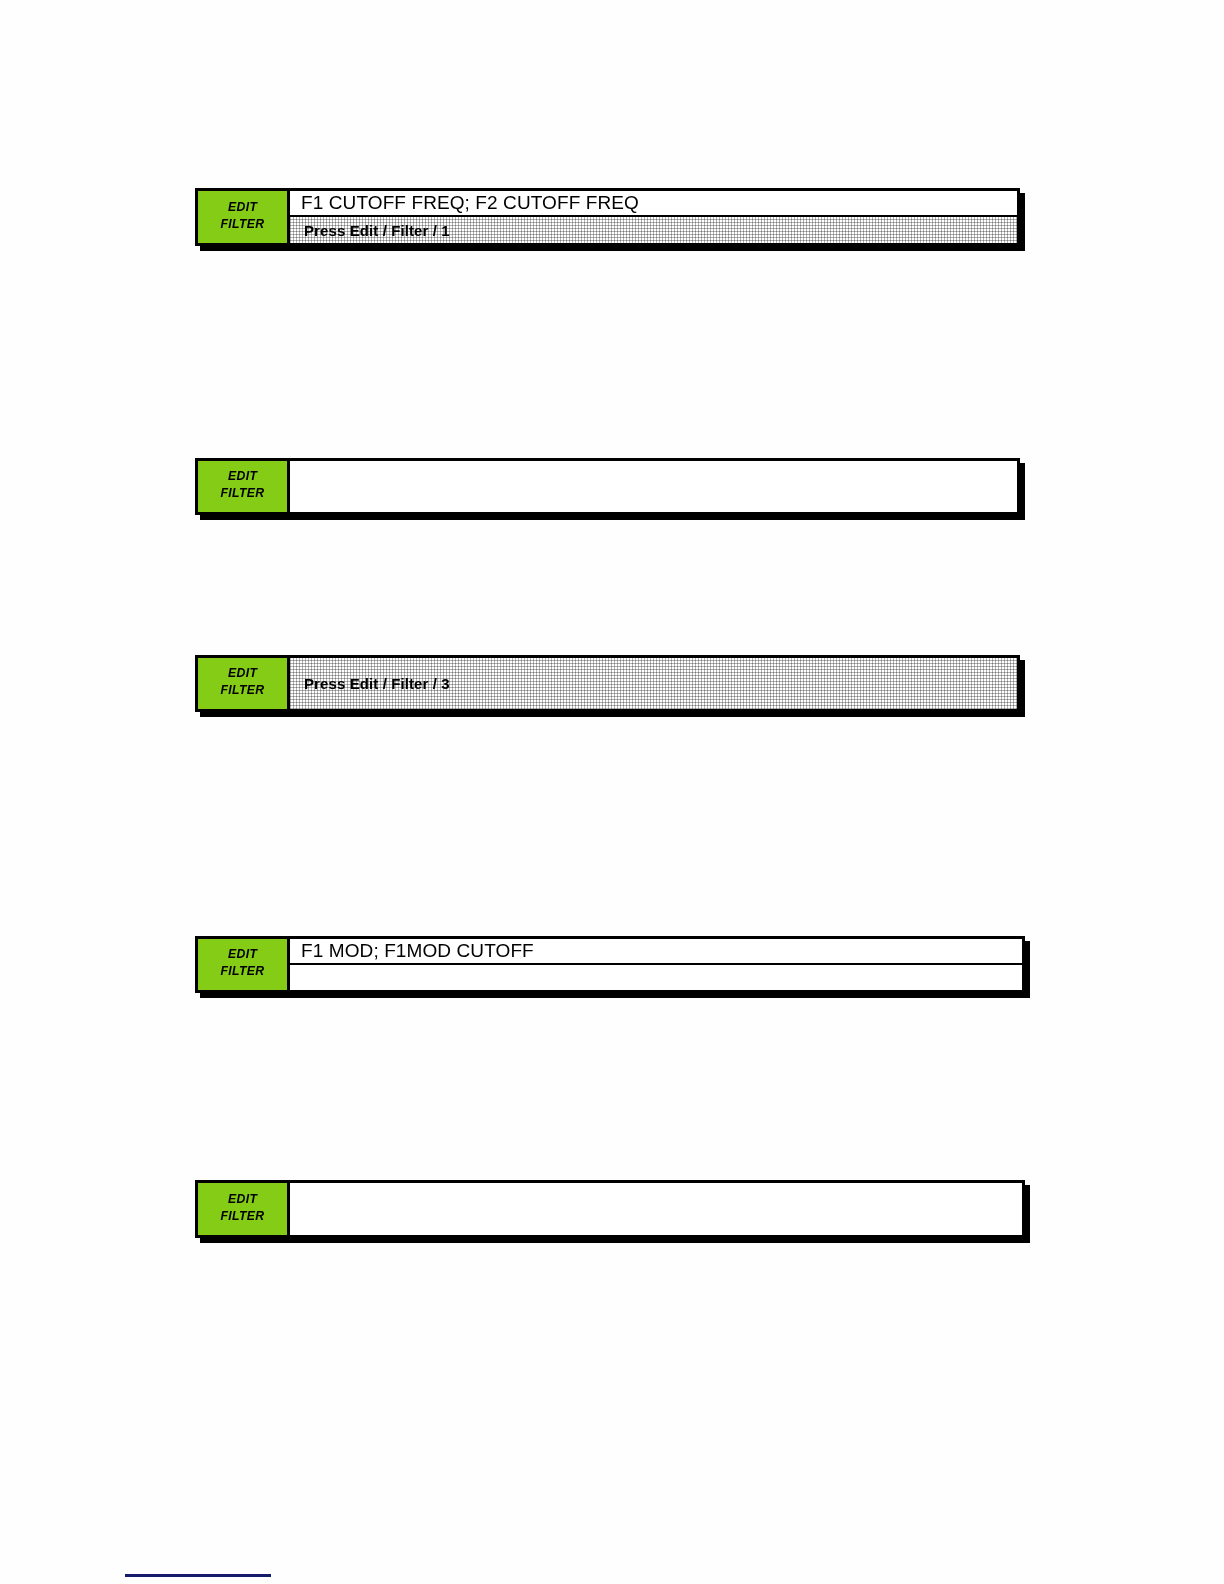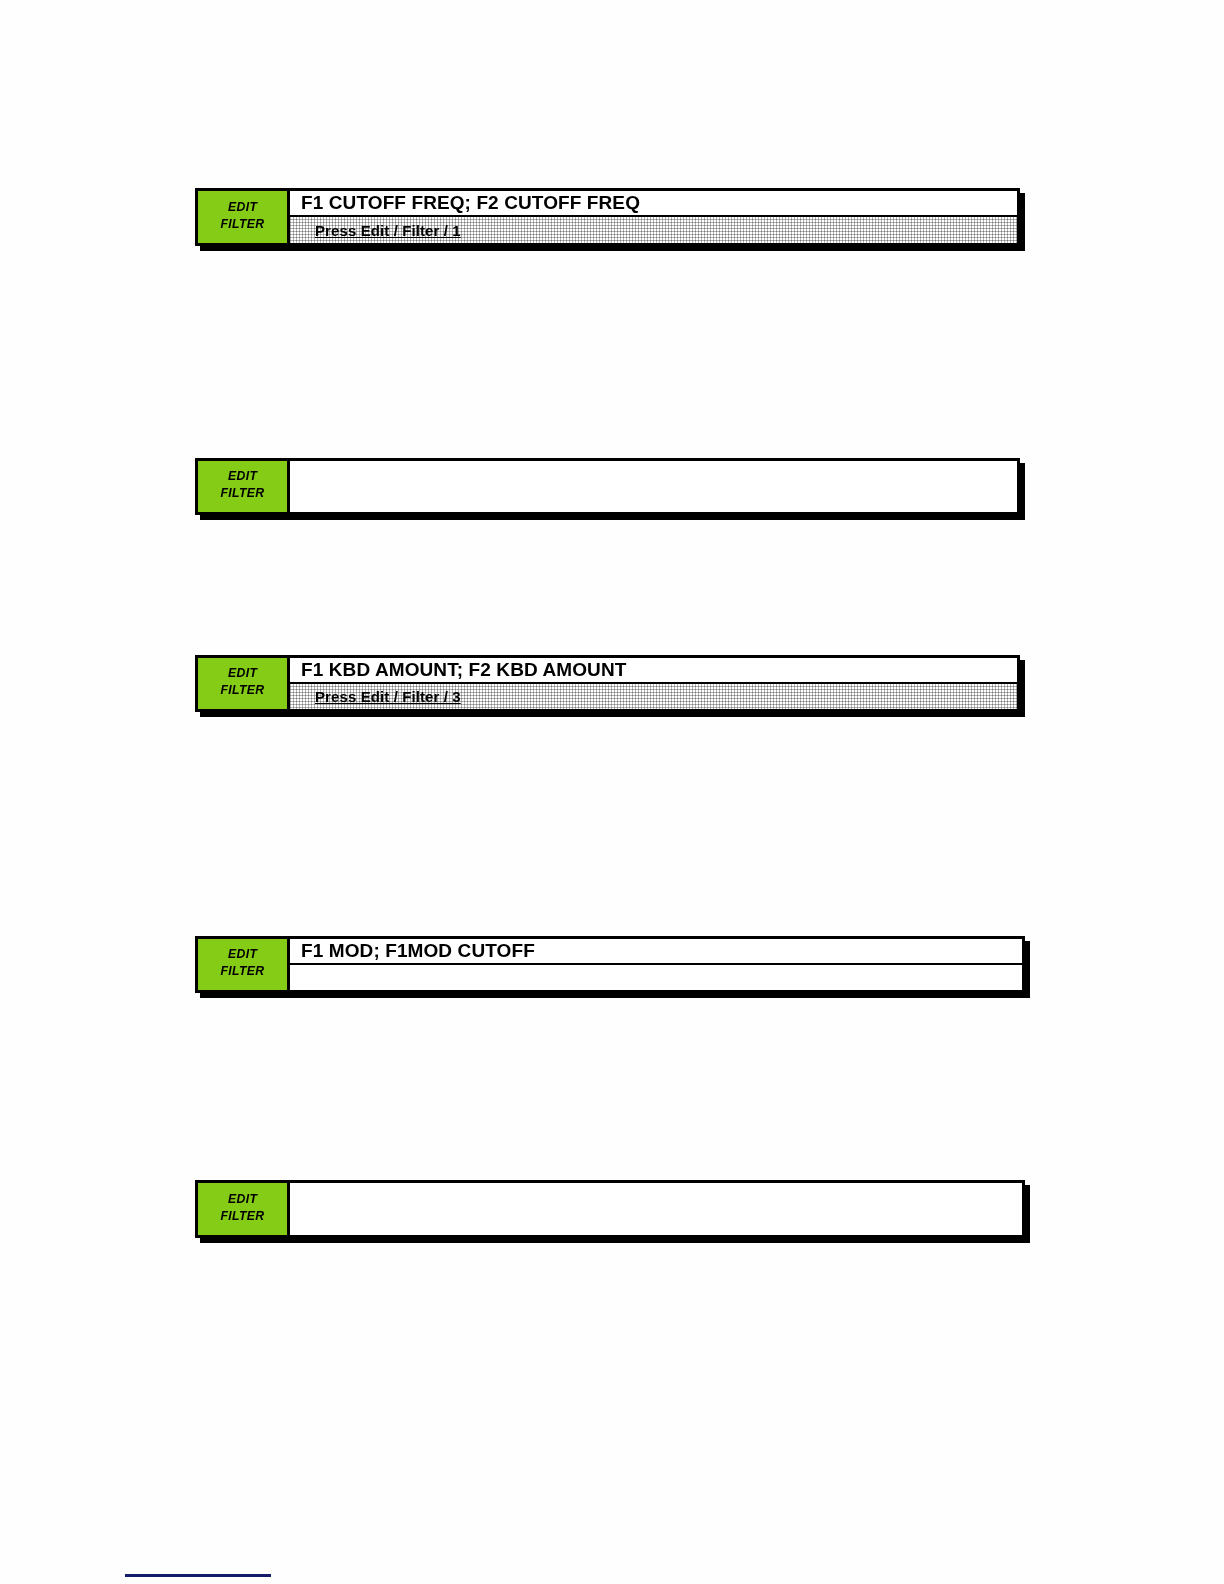--- a/index.html
+++ b/index.html
@@ -66,53 +66,52 @@
   }
 
   .callout-title {
     flex: 0 0 50%;
     background: #ffffff;
     display: flex;
     align-items: center;
     padding-left: 11px;
     box-sizing: border-box;
     border-bottom: 2px solid #000000;
-    font-weight: bold;
+    font-weight: normal;
     font-size: 19px;
     letter-spacing: 0.1px;
     color: #000000;
     white-space: nowrap;
     overflow: hidden;
     transform-origin: left center;
   }
 
   .callout-sub {
     flex: 1 1 auto;
     display: flex;
     align-items: center;
-    padding-left: 22px;
+    padding-left: 11px;
     box-sizing: border-box;
     font-weight: bold;
     font-size: 15px;
     letter-spacing: 0.1px;
     color: #000000;
     white-space: nowrap;
     overflow: hidden;
     position: relative;
     
     background-color: #ffffff;
     background-image:
       repeating-linear-gradient(0deg,
         rgba(0,0,0,0.30) 0px, rgba(0,0,0,0.30) 1px,
         rgba(0,0,0,0) 1px, rgba(0,0,0,0) 3px),
       repeating-linear-gradient(90deg,
         rgba(0,0,0,0.30) 0px, rgba(0,0,0,0.30) 1px,
         rgba(0,0,0,0) 1px, rgba(0,0,0,0) 3px);
     background-size: 3px 3px, 3px 3px;
-    text-decoration: underline;
   }
 
   .callout-sub .sub-text {
     position: relative;
     z-index: 2;
     background: transparent;
     padding: 0 3px;
   }
 
   
@@ -165,21 +164,20 @@
       <div class="lbl">FILTER</div>
     </div>
   </div>
 
   <div class="callout" style="left:195px; top:655px; width:825px; height:57px;">
     <div class="callout-label">
       <div class="lbl">EDIT</div>
       <div class="lbl">FILTER</div>
     </div>
     <div class="callout-body">
-      <div class="callout-title">F1 KBD AMOUNT; F2 KBD AMOUNT</div>
       <div class="callout-sub">
         <span class="sub-text">Press Edit / Filter / 3</span>
 
       </div>
     </div>
   </div>
 
   <div class="callout" style="left:195px; top:936px; width:830px; height:57px;">
     <div class="callout-label">
       <div class="lbl">EDIT</div>

